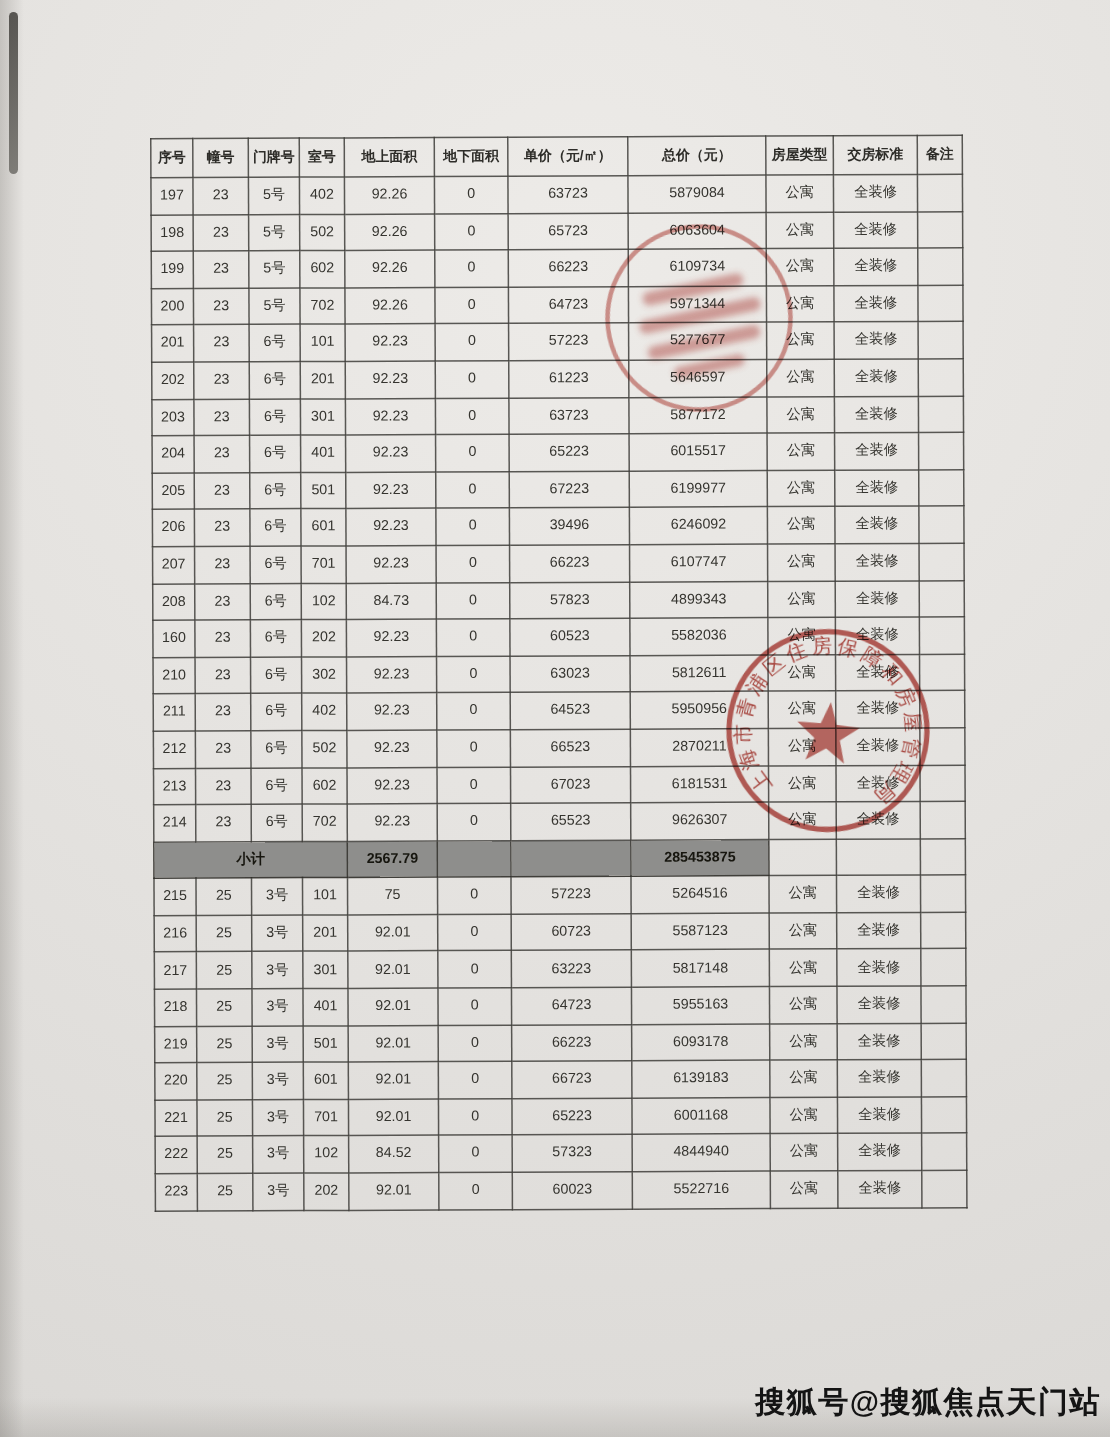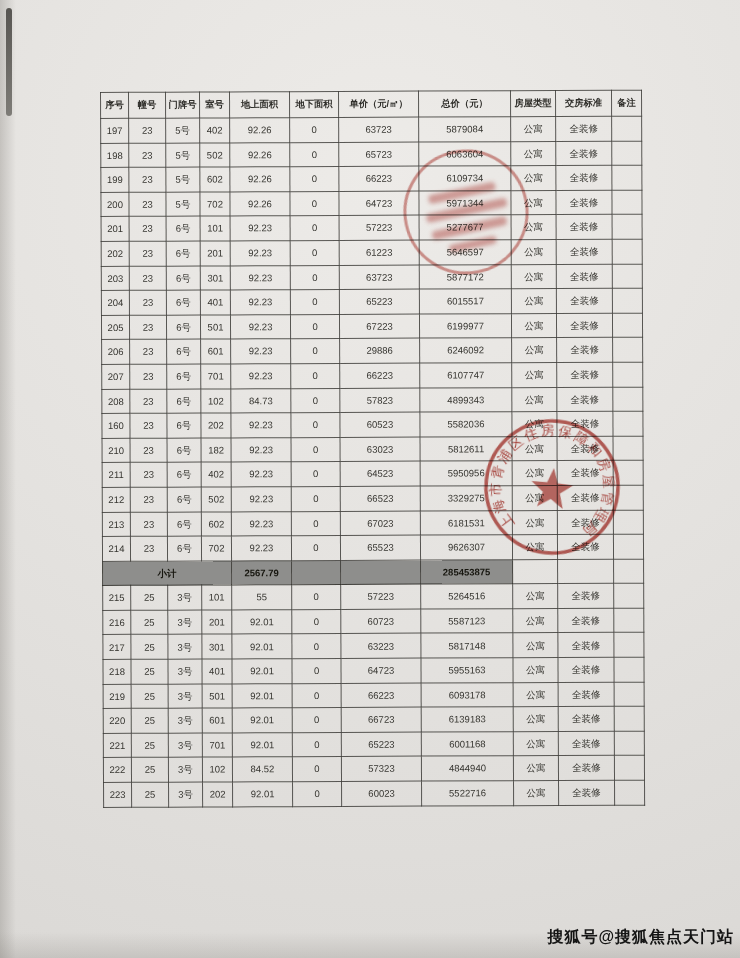--- a/index.html
+++ b/index.html
@@ -27,21 +27,21 @@
   th{height:25px;font-weight:700;font-size:9.3px;color:#2e2d29;}
   tr.subtotal td{font-weight:700;}
   tr.subtotal td.g{background:#8e8e8c;color:#17160f;border-color:rgba(45,44,40,.9);}
 
   .stamp{position:absolute;mix-blend-mode:multiply;filter:blur(0.4px);pointer-events:none;}
   .stamp1{left:398px;top:144px;transform:rotate(-12deg);opacity:.72;}
   .stamp2{left:477px;top:412px;transform:rotate(6deg);opacity:.85;}
 
   .watermark{
     position:absolute;right:6px;bottom:10px;
-    font-size:16px;font-weight:600;letter-spacing:1px;color:#141414;
+    font-size:20px;font-weight:600;letter-spacing:1px;color:#141414;
     font-family:"Liberation Sans",sans-serif;
   }
 </style>
 </head>
 <body>
 
 <div class="sheet">
   <div class="edge-shade-left"></div>
   <div class="edge-shade-bottom"></div>
   <div class="artifact-top-left"></div>
@@ -194,21 +194,21 @@
             <td>全装修</td>
             <td></td>
           </tr>
           <tr>
             <td>206</td>
             <td>23</td>
             <td>6号</td>
             <td>601</td>
             <td>92.23</td>
             <td>0</td>
-            <td>29886</td>
+            <td>39496</td>
             <td>6246092</td>
             <td>公寓</td>
             <td>全装修</td>
             <td></td>
           </tr>
           <tr>
             <td>207</td>
             <td>23</td>
             <td>6号</td>
             <td>701</td>
@@ -243,21 +243,21 @@
             <td>60523</td>
             <td>5582036</td>
             <td>公寓</td>
             <td>全装修</td>
             <td></td>
           </tr>
           <tr>
             <td>210</td>
             <td>23</td>
             <td>6号</td>
-            <td>182</td>
+            <td>302</td>
             <td>92.23</td>
             <td>0</td>
             <td>63023</td>
             <td>5812611</td>
             <td>公寓</td>
             <td>全装修</td>
             <td></td>
           </tr>
           <tr>
             <td>211</td>
@@ -273,21 +273,21 @@
             <td></td>
           </tr>
           <tr>
             <td>212</td>
             <td>23</td>
             <td>6号</td>
             <td>502</td>
             <td>92.23</td>
             <td>0</td>
             <td>66523</td>
-            <td>3329275</td>
+            <td>2870211</td>
             <td>公寓</td>
             <td>全装修</td>
             <td></td>
           </tr>
           <tr>
             <td>213</td>
             <td>23</td>
             <td>6号</td>
             <td>602</td>
             <td>92.23</td>
@@ -319,21 +319,21 @@
             <td class="g">285453875</td>
             <td></td>
             <td></td>
             <td></td>
           </tr>
           <tr>
             <td>215</td>
             <td>25</td>
             <td>3号</td>
             <td>101</td>
-            <td>55</td>
+            <td>75</td>
             <td>0</td>
             <td>57223</td>
             <td>5264516</td>
             <td>公寓</td>
             <td>全装修</td>
             <td></td>
           </tr>
           <tr>
             <td>216</td>
             <td>25</td>

